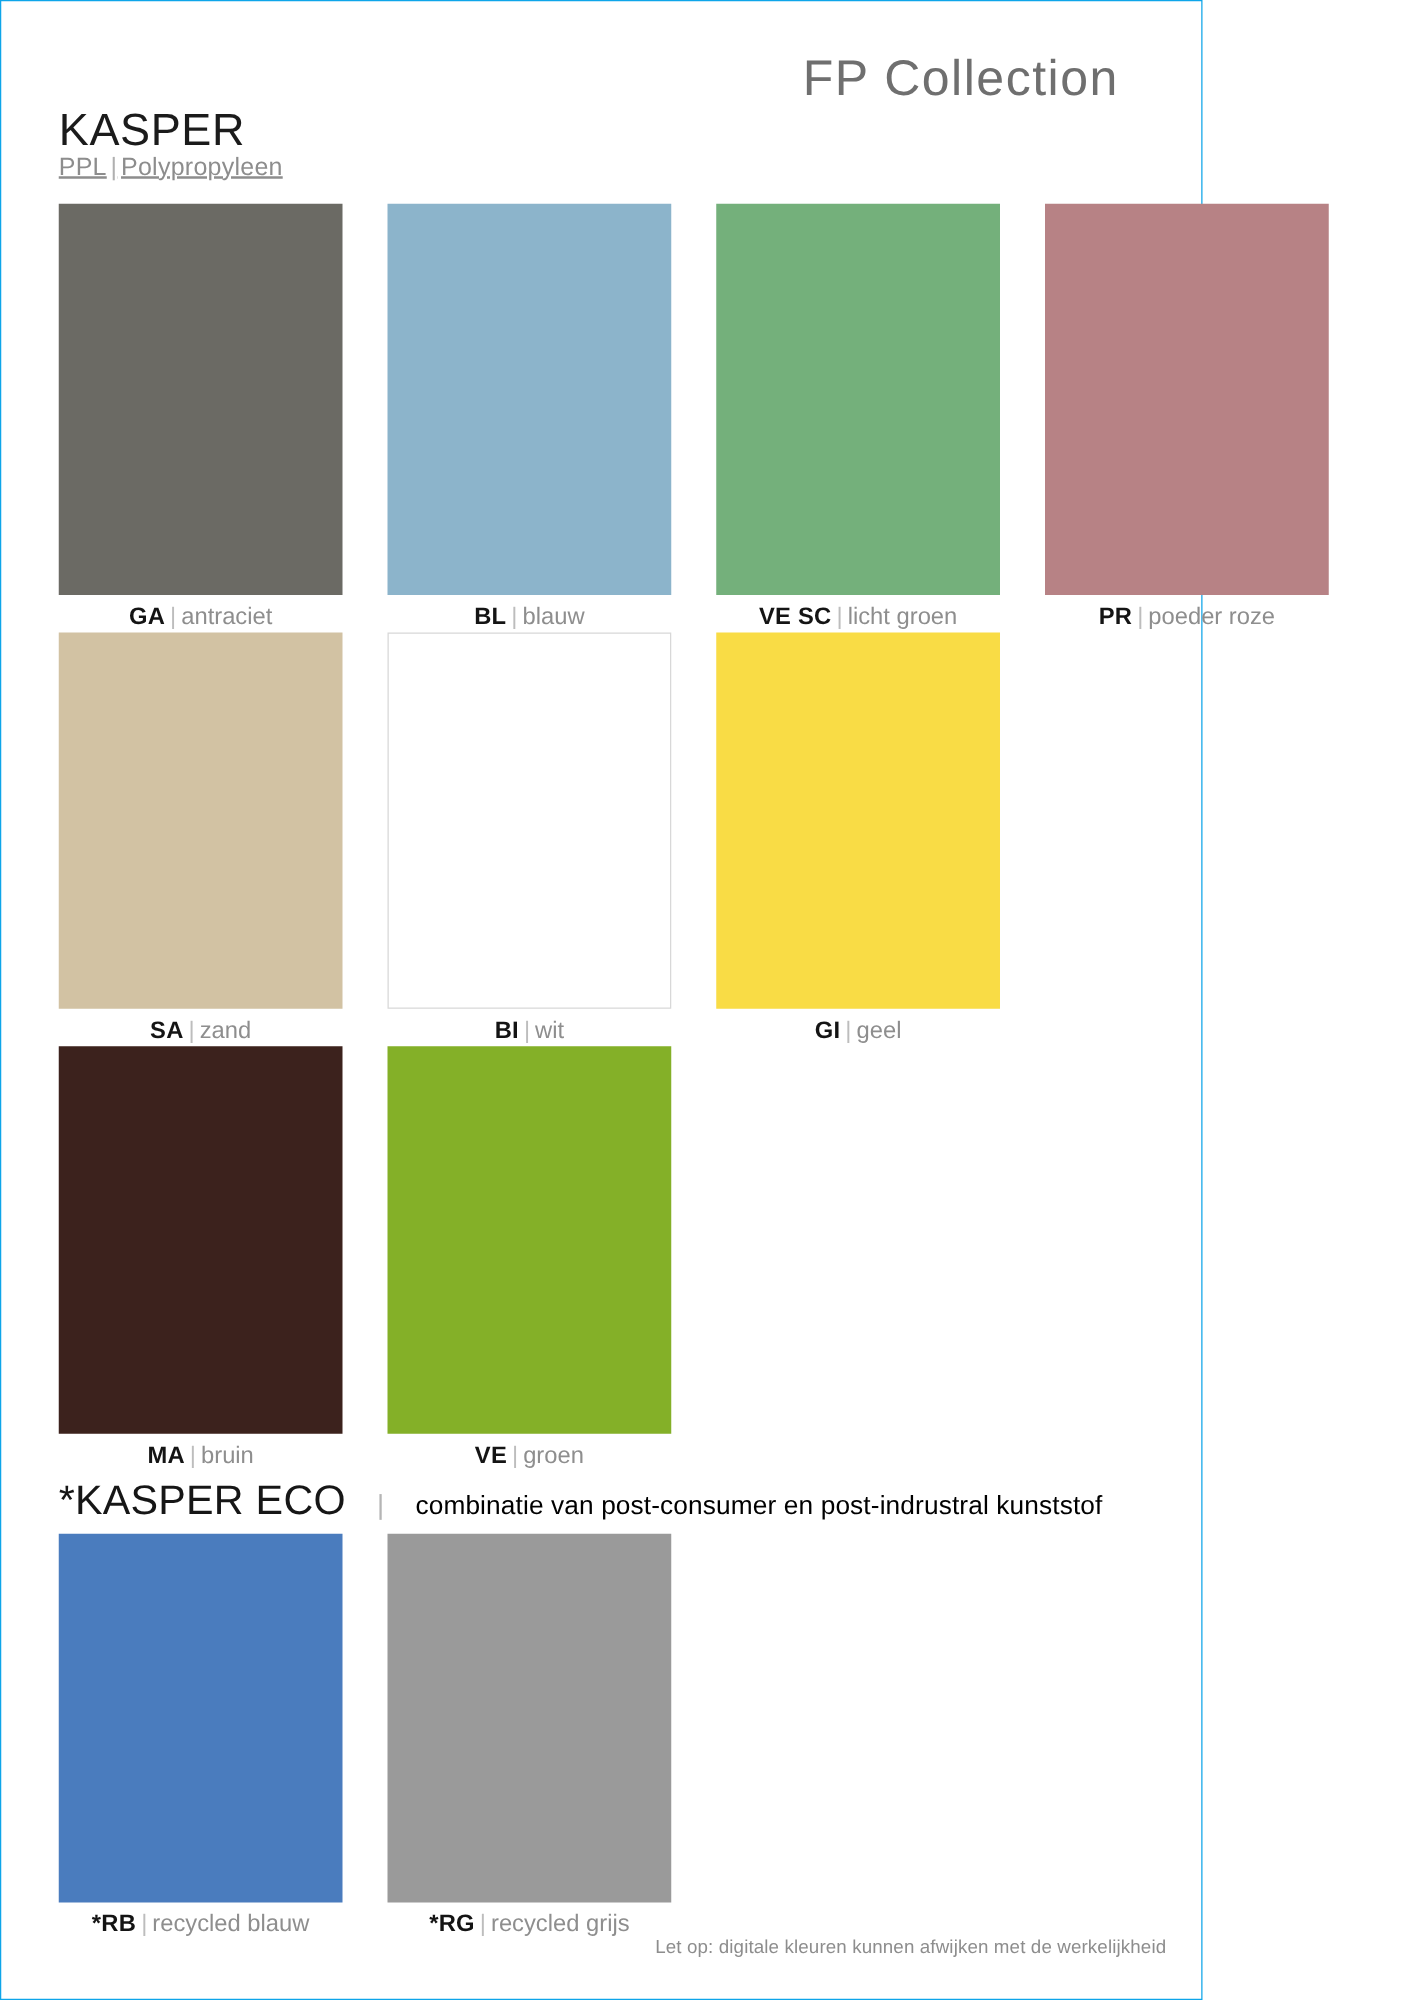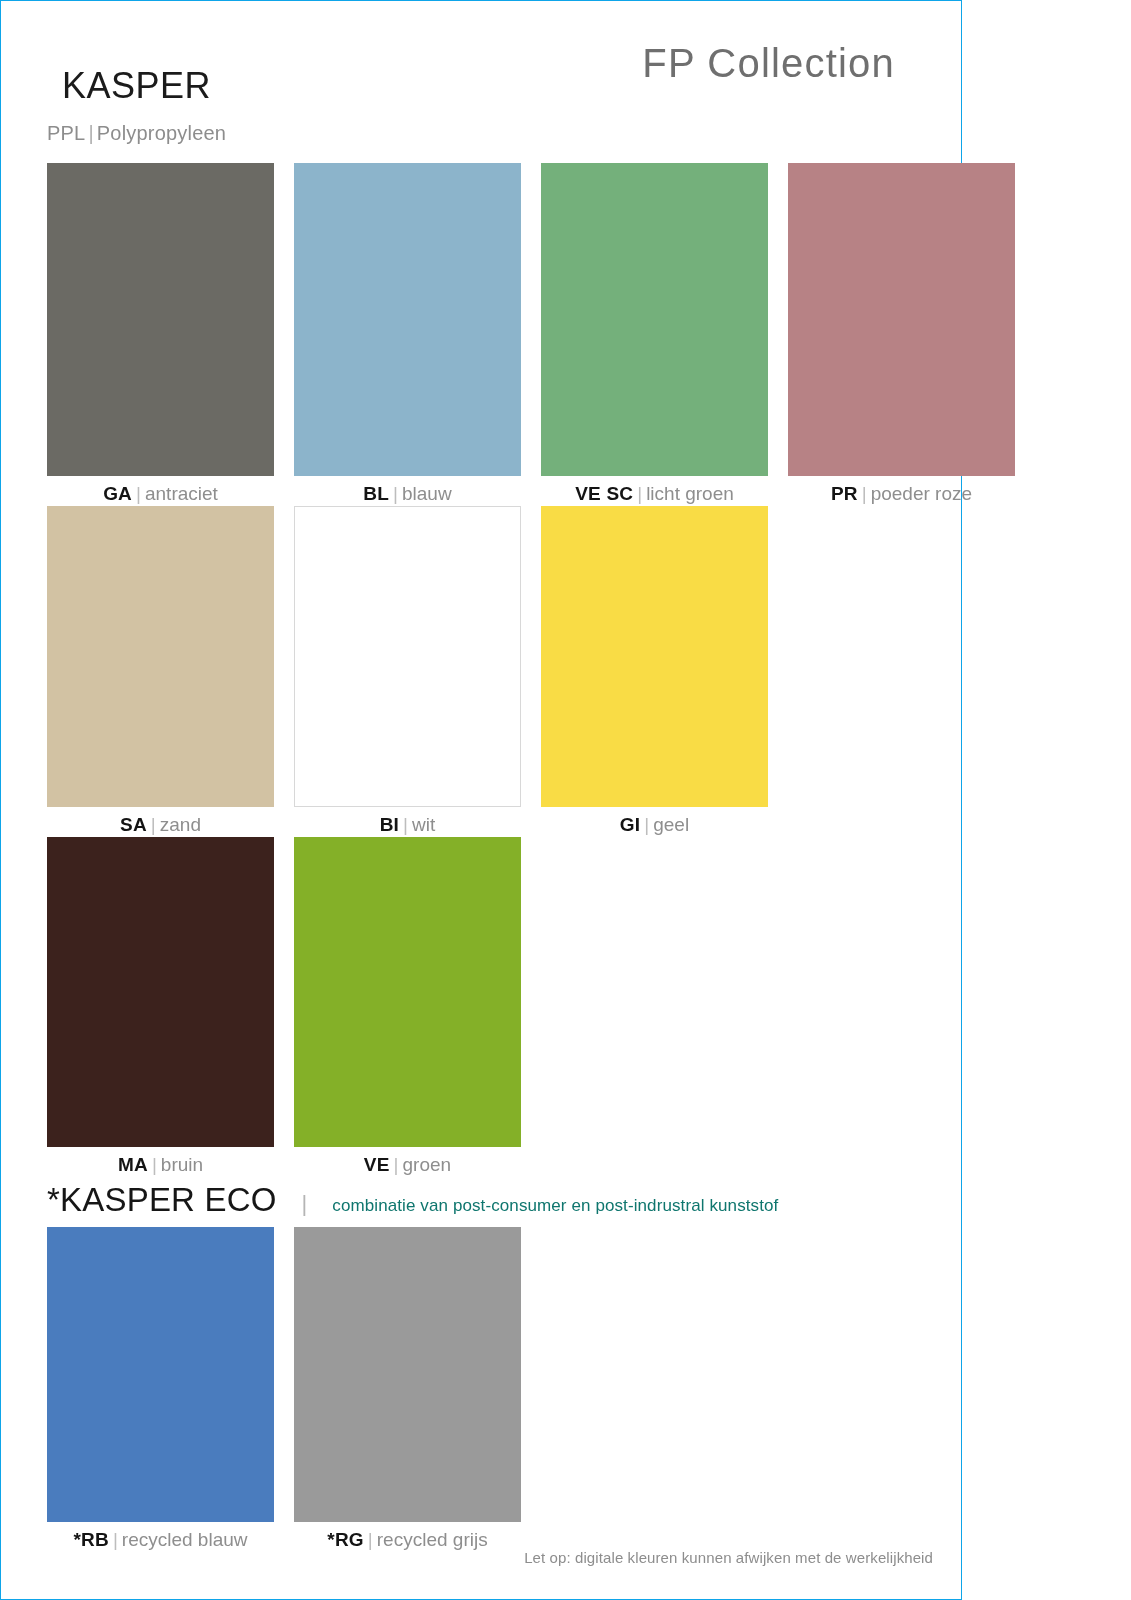--- a/index.html
+++ b/index.html
@@ -32,49 +32,49 @@
     top: 40px;
     font-size: 40px;
     letter-spacing: 1.2px;
     color: #6f6f6f;
     font-weight: 400;
     white-space: nowrap;
   }
   .title-block {
     position: absolute;
     left: 46px;
-    top: 66px;
-    text-align: center;
+    top: 84px;
   }
   .title-main {
     font-size: 36px;
     letter-spacing: 0.5px;
     color: #1b1b1b;
     font-weight: 400;
     line-height: 1.05;
   }
   .title-sub {
-    margin-top: 17px;
+    margin-top: 0;
     font-size: 20px;
     color: #8d8d8d;
     font-weight: 400;
     letter-spacing: 0.2px;
+    text-decoration: underline;
   }
   .title-sub .sep { color: #b0b0b0; padding: 0 3px; }
 
   
   .grid {
     position: absolute;
     left: 46px;
     top: 162px;
     width: 1020px;
   }
   .row {
     display: flex;
-    gap: 20px;
+    gap: 36px;
     align-items: flex-end;
   }
   .cell {
     width: 227px;
     flex: 0 0 227px;
   }
   .cell.empty .chip,
   .cell.empty .caption { visibility: hidden; }
   .chip {
     width: 100%;
@@ -118,22 +118,22 @@
     color: #161616;
     font-weight: 400;
     letter-spacing: 0.2px;
   }
   .eco-bar {
     font-size: 22px;
     color: #b5b5b5;
     padding: 0 9px;
   }
   .eco-desc {
-    font-size: 17px;
-    color: #0f766e;
+    font-size: 21px;
+    color: #000000;
     letter-spacing: 0.1px;
     text-align: center;
   }
   .eco-grid {
     position: absolute;
     left: 46px;
     top: 1226px;
     width: 1020px;
   }
 

